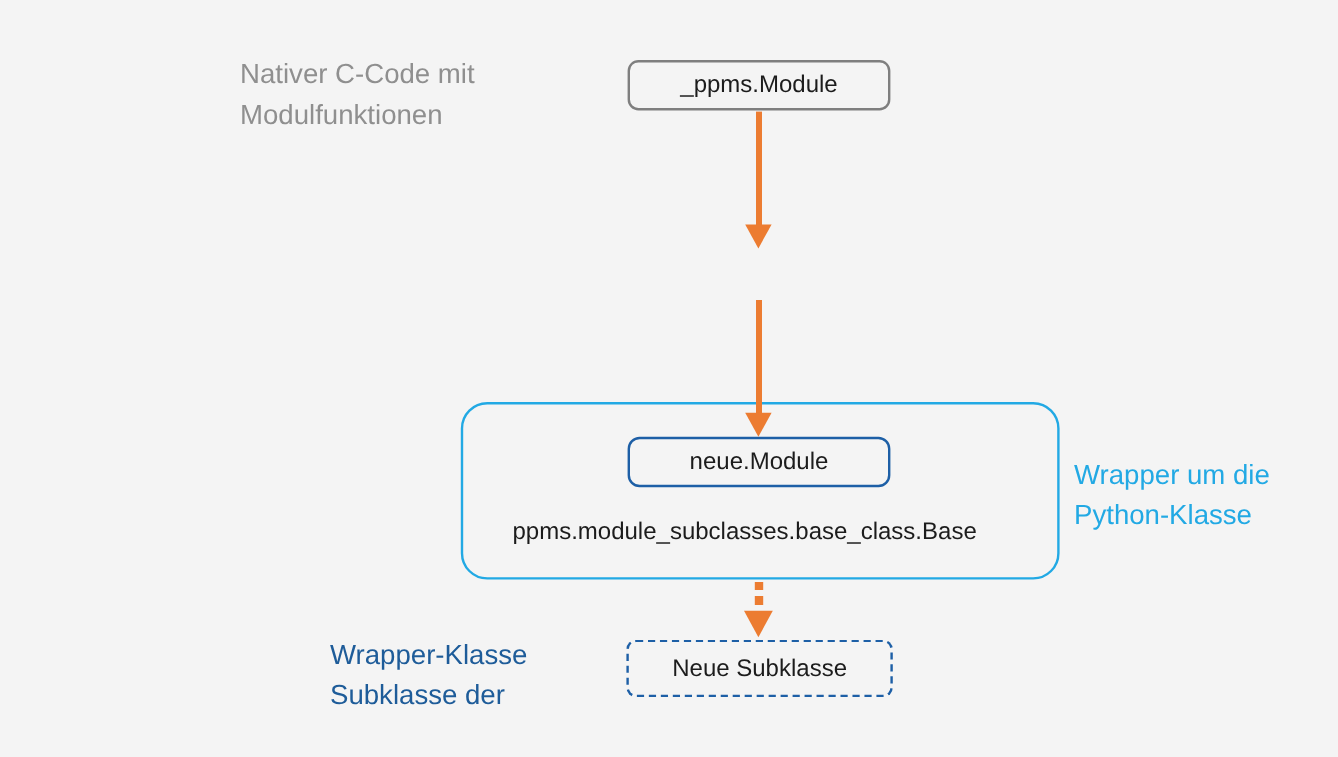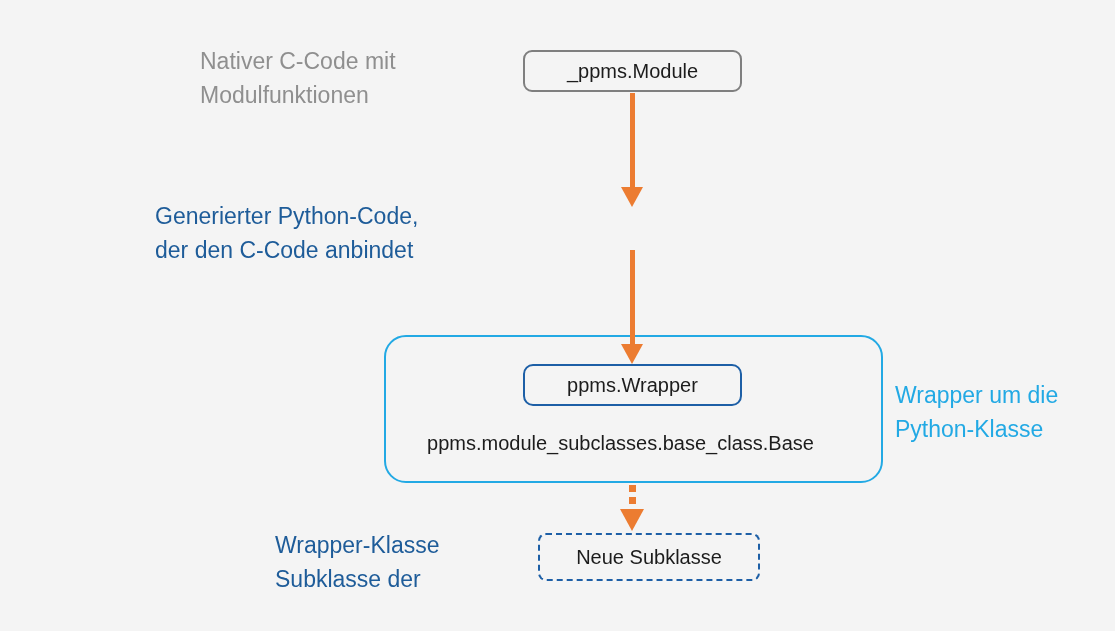--- a/index.html
+++ b/index.html
@@ -52,21 +52,21 @@
     left: 523px; top: 206px; width: 219px; height: 42px;
     border: 2.5px solid var(--dark_blue, #1D5FA6);
     border-radius: 10px;
   }
   .node-wrapper-module {
     left: 523px; top: 364px; width: 219px; height: 42px;
     border: 2.5px solid var(--dark_blue, #1D5FA6);
     border-radius: 10px;
   }
   .node-subclass {
-    left: 538px; top: 533px; width: 222px; height: 48px;
+    left: 522px; top: 533px; width: 222px; height: 48px;
     border: 2px dashed var(--dark_blue, #1D5FA6);
     border-radius: 8px;
   }
   .wrapper-group {
     position: absolute;
     left: 384px; top: 335px; width: 499px; height: 148px;
     box-sizing: border-box;
     border: 2px solid var(--cyan, #22A9E4);
     border-radius: 22px;
     z-index: 1;
@@ -127,33 +127,29 @@
     <div>Nativer C-Code mit</div>
     <div>Modulfunktionen</div>
   </div>
   <div class="node node-native">
     <span>_ppms.Module</span>
   </div>
 
   <div class="arrow-shaft arrow1-shaft"></div>
   <div class="arrow-head arrow1-head"></div>
 
-  <div class="side-label blue label-generated">
-    <div>Generierter Python-Code,</div>
-    <div>der den C-Code anbindet</div>
-  </div>
 
   <div class="arrow-shaft arrow2-shaft"></div>
   <div class="arrow-head arrow2-head"></div>
 
 
   <div class="wrapper-group"></div>
 
   <div class="node node-wrapper-module">
-    <span>ppms.Wrapper</span>
+    <span>neue.Module</span>
   </div>
   <div class="base-class-text">ppms.module_subclasses.base_class.Base</div>
 
   <div class="side-label cyan label-wrapper">
     <div>Wrapper um die</div>
     <div>Python-Klasse</div>
   </div>
 
   <div class="arrow3-shaft"></div>
   <div class="arrow3-head"></div>

